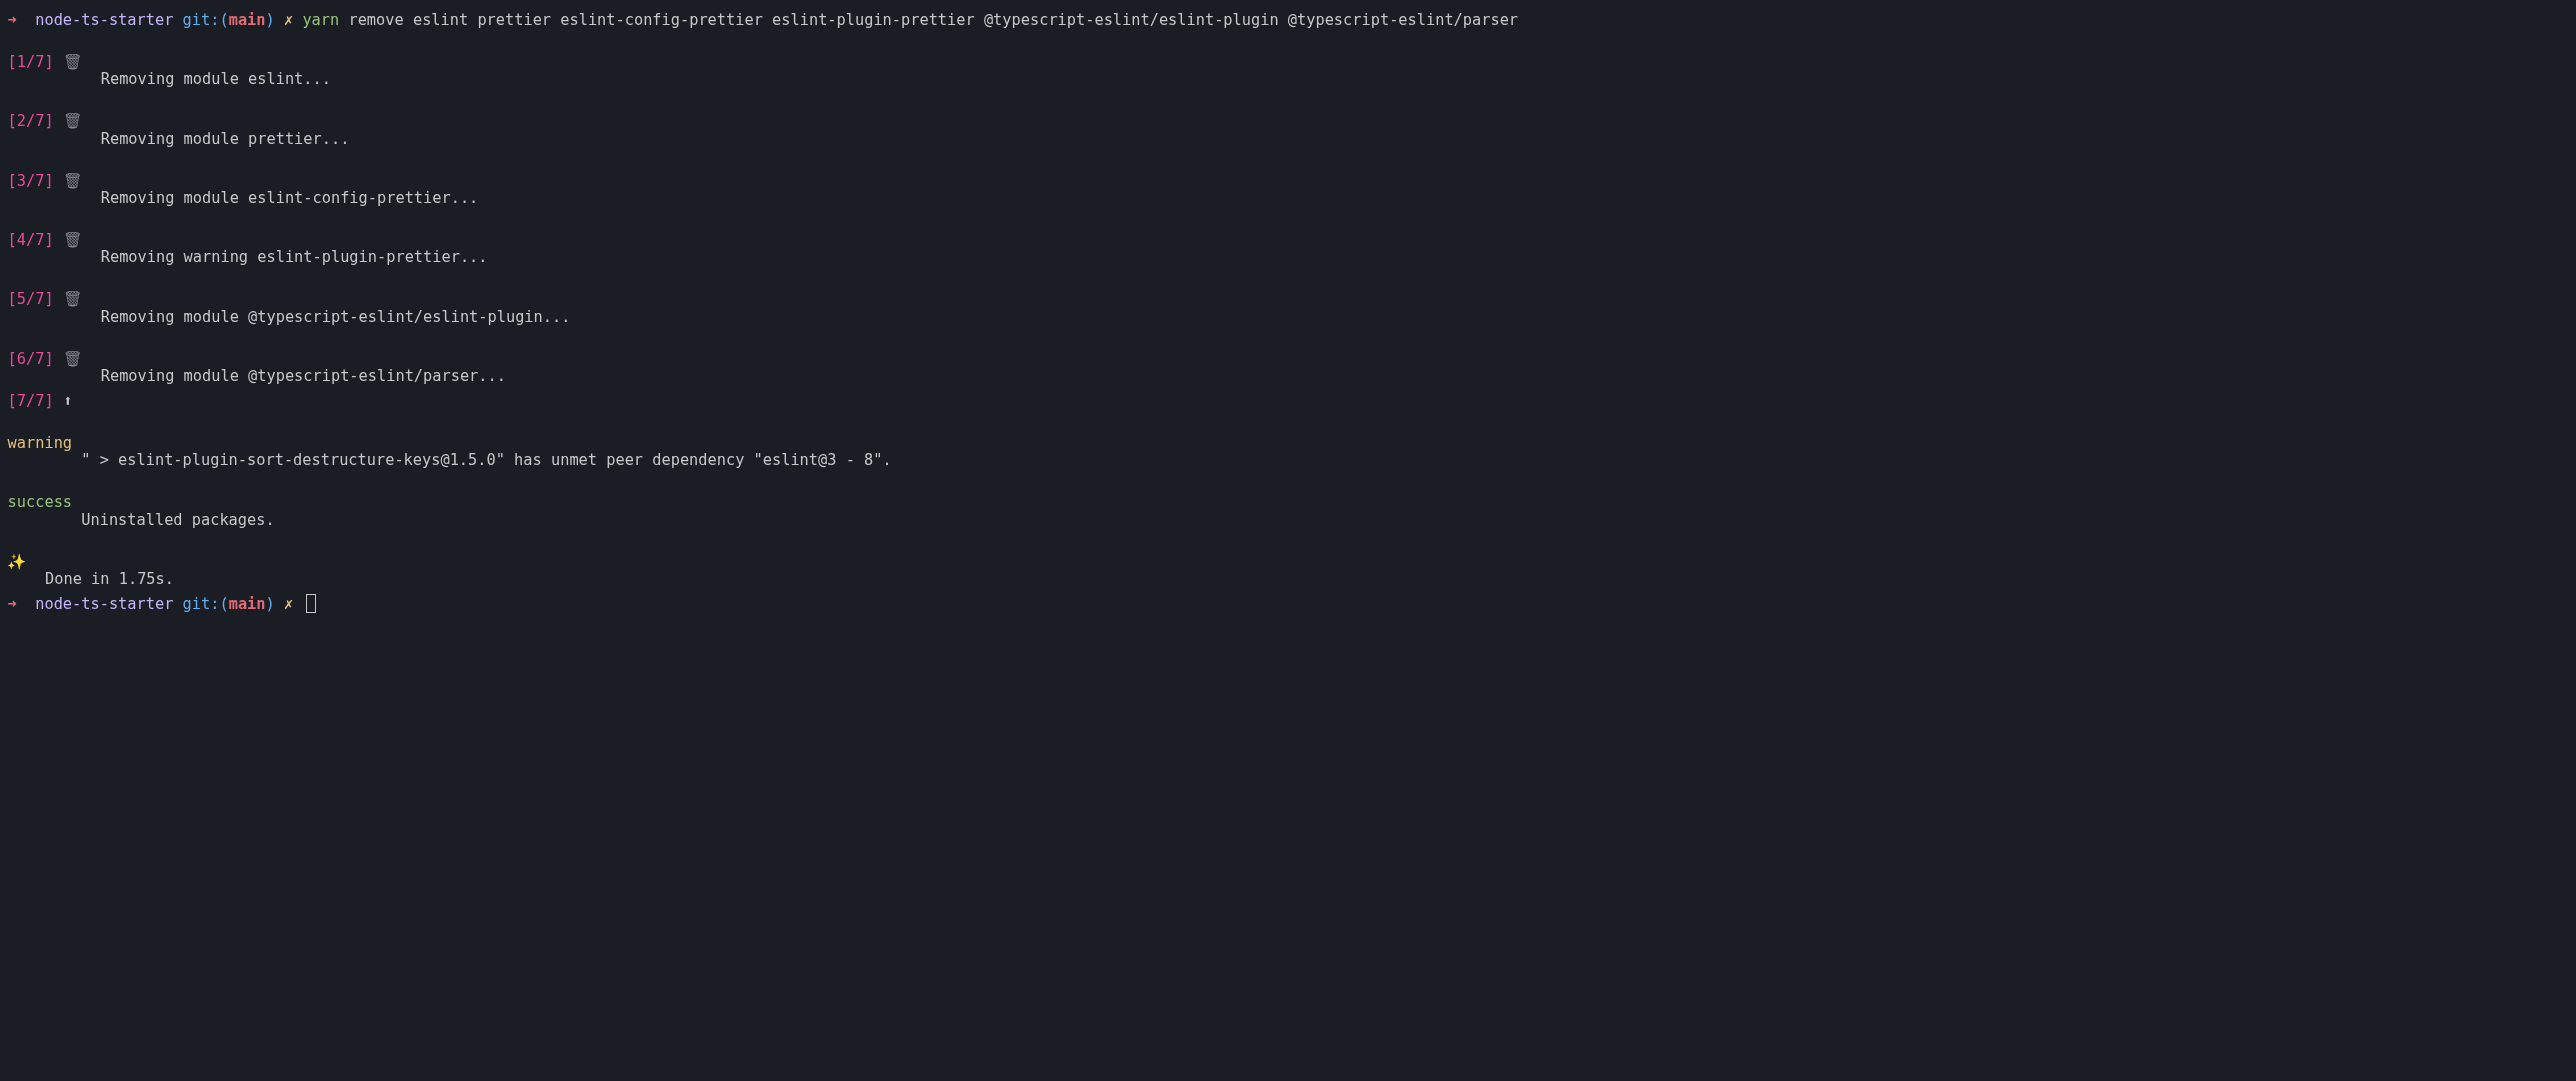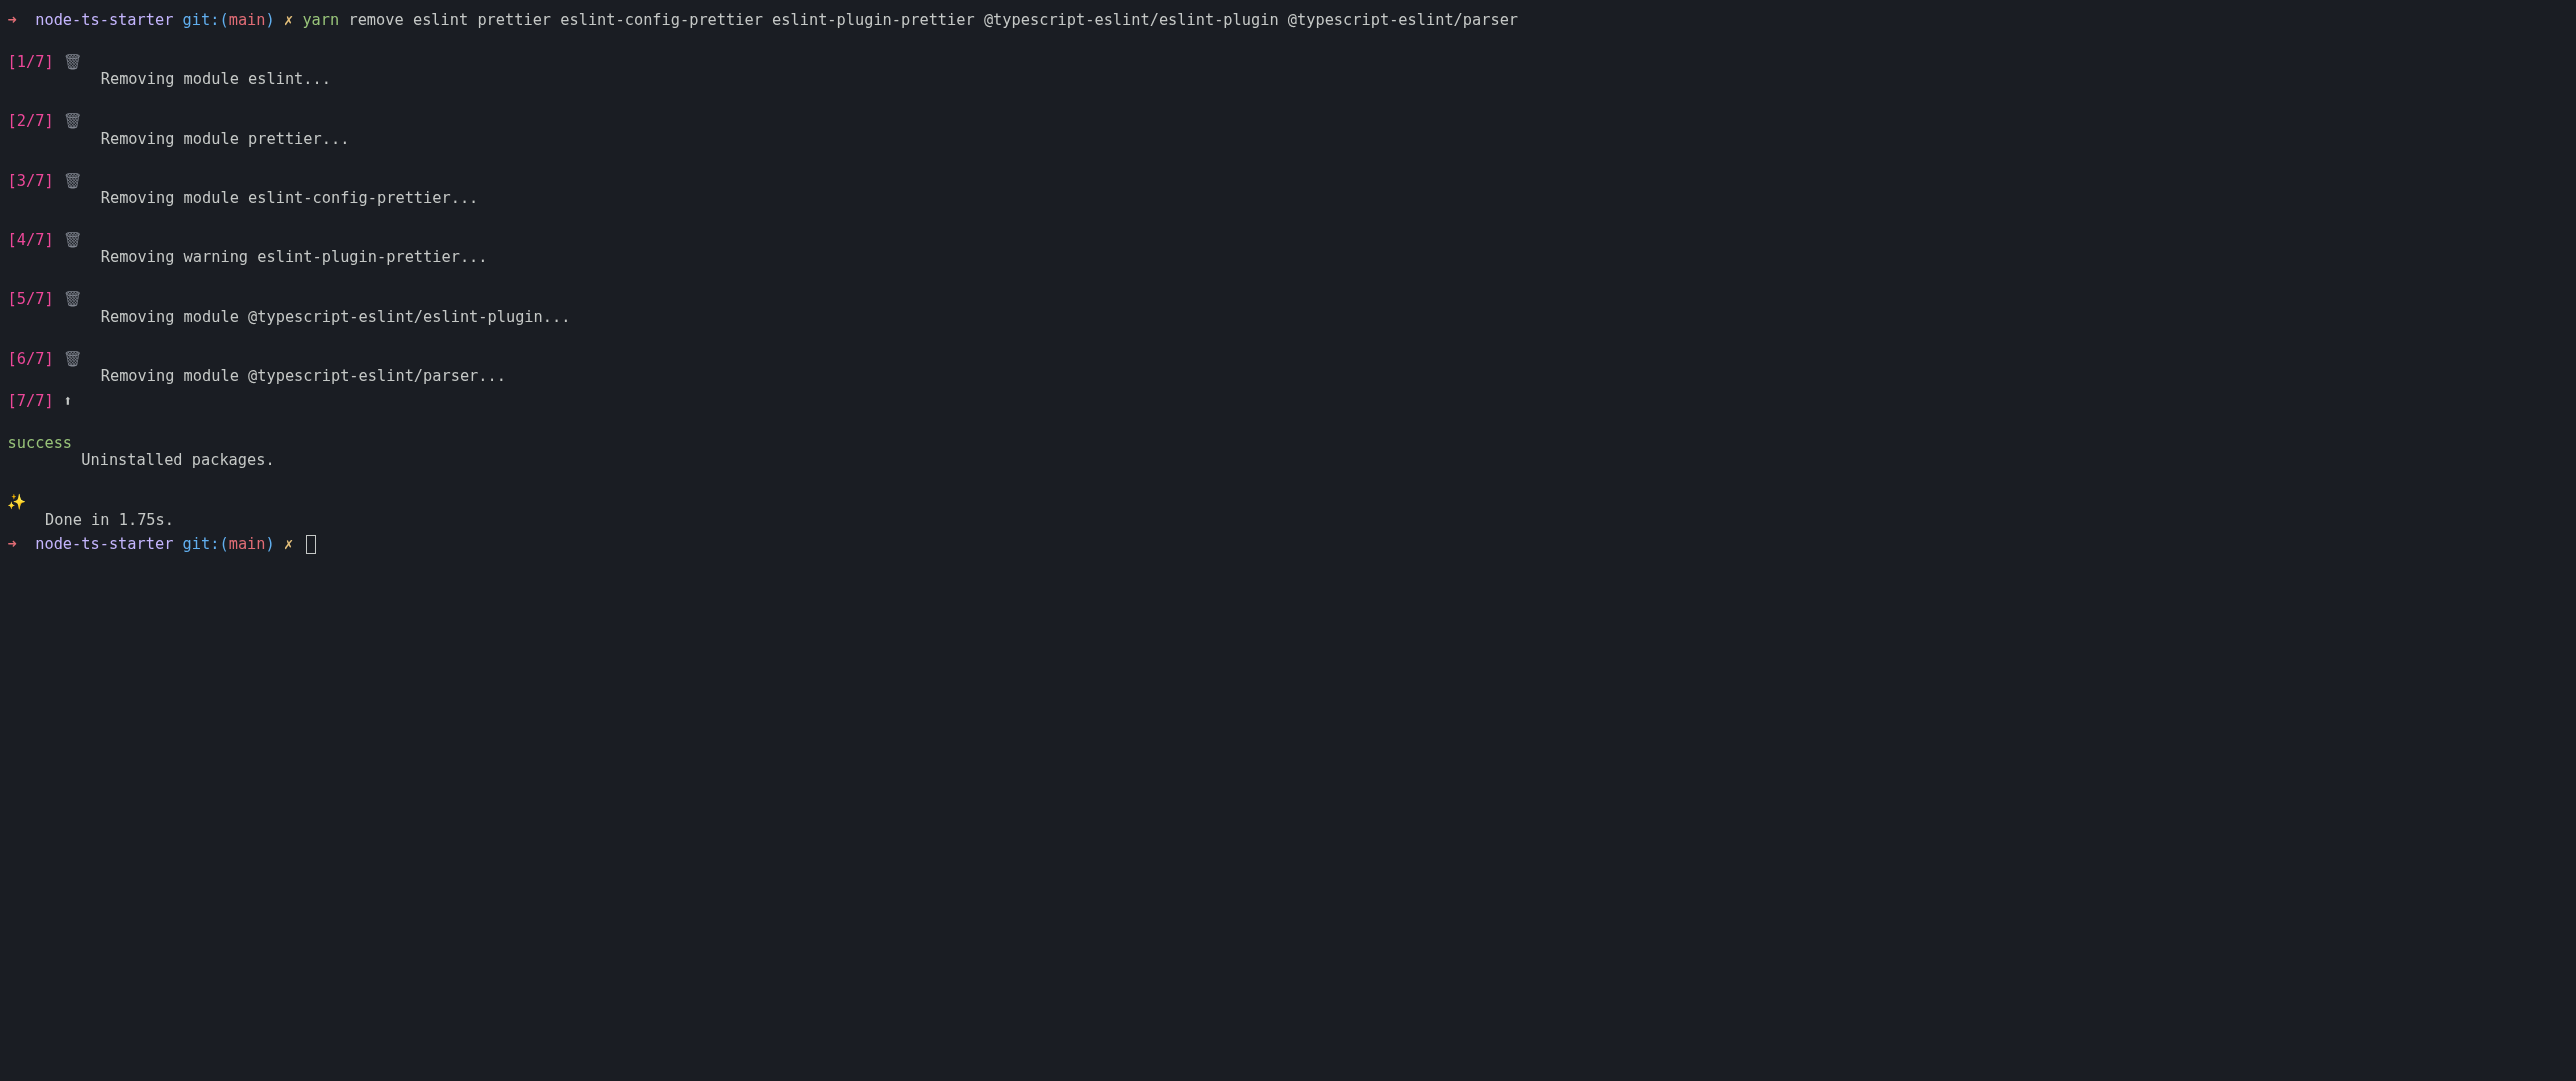--- a/index.html
+++ b/index.html
@@ -19,21 +19,21 @@
       overflow: hidden;
     }
     .line {
       white-space: pre;
       display: flex;
       align-items: center;
     }
     .arrow { color: #e06c75; }
     .dir { color: #c4b5fd; font-weight: 400; }
     .git-label { color: #61afef; font-weight: 500; }
-    .branch { color: #e06c75; font-weight: 400; }
+    .branch { color: #e06c75; font-weight: 700; }
     .paren { color: #61afef; font-weight: 500; }
     .dirty { color: #e5c07b; font-weight: 500; }
     .cmd-yarn { color: #98c379; }
     .cmd-args { color: #c5c8c6; }
     .bold { font-weight: bold; color: #d7dae0; }
     .dim { color: #ec4899; }
     .warning { color: #e5c07b; }
     .success { color: #98c379; }
     .sparkle { color: #e5c07b; }
     .trash { color: #7f848e; }
@@ -62,20 +62,23 @@
   <div id="steps-container">
       <div class="line"><span class="seg dim">[1/7]</span><span> </span><span class="seg trash">🗑</span><span class="seg white">  Removing module eslint...</span></div>
       <div class="line"><span class="seg dim">[2/7]</span><span> </span><span class="seg trash">🗑</span><span class="seg white">  Removing module prettier...</span></div>
       <div class="line"><span class="seg dim">[3/7]</span><span> </span><span class="seg trash">🗑</span><span class="seg white">  Removing module eslint-config-prettier...</span></div>
       <div class="line"><span class="seg dim">[4/7]</span><span> </span><span class="seg trash">🗑</span><span class="seg white">  Removing warning eslint-plugin-prettier...</span></div>
       <div class="line"><span class="seg dim">[5/7]</span><span> </span><span class="seg trash">🗑</span><span class="seg white">  Removing module @typescript-eslint/eslint-plugin...</span></div>
       <div class="line"><span class="seg dim">[6/7]</span><span> </span><span class="seg trash">🗑</span><span class="seg white">  Removing module @typescript-eslint/parser...</span></div>
       <div class="line"><span class="seg dim">[7/7]</span><span> </span><span class="seg arrow-up">⬆</span></div>
     </div>
 
+  <div class="line">
+    <span class="seg warning">warning</span><span class="seg white"> " &gt; eslint-plugin-sort-destructure-keys@1.5.0" has unmet peer dependency "eslint@3 - 8".</span>
+  </div>
 
   <div class="line">
     <span class="seg success">success</span><span class="seg white"> Uninstalled packages.</span>
   </div>
 
   <div class="line">
     <span class="seg sparkle">✨</span><span class="seg white">  Done in 1.75s.</span>
   </div>
 
   <div class="line">

